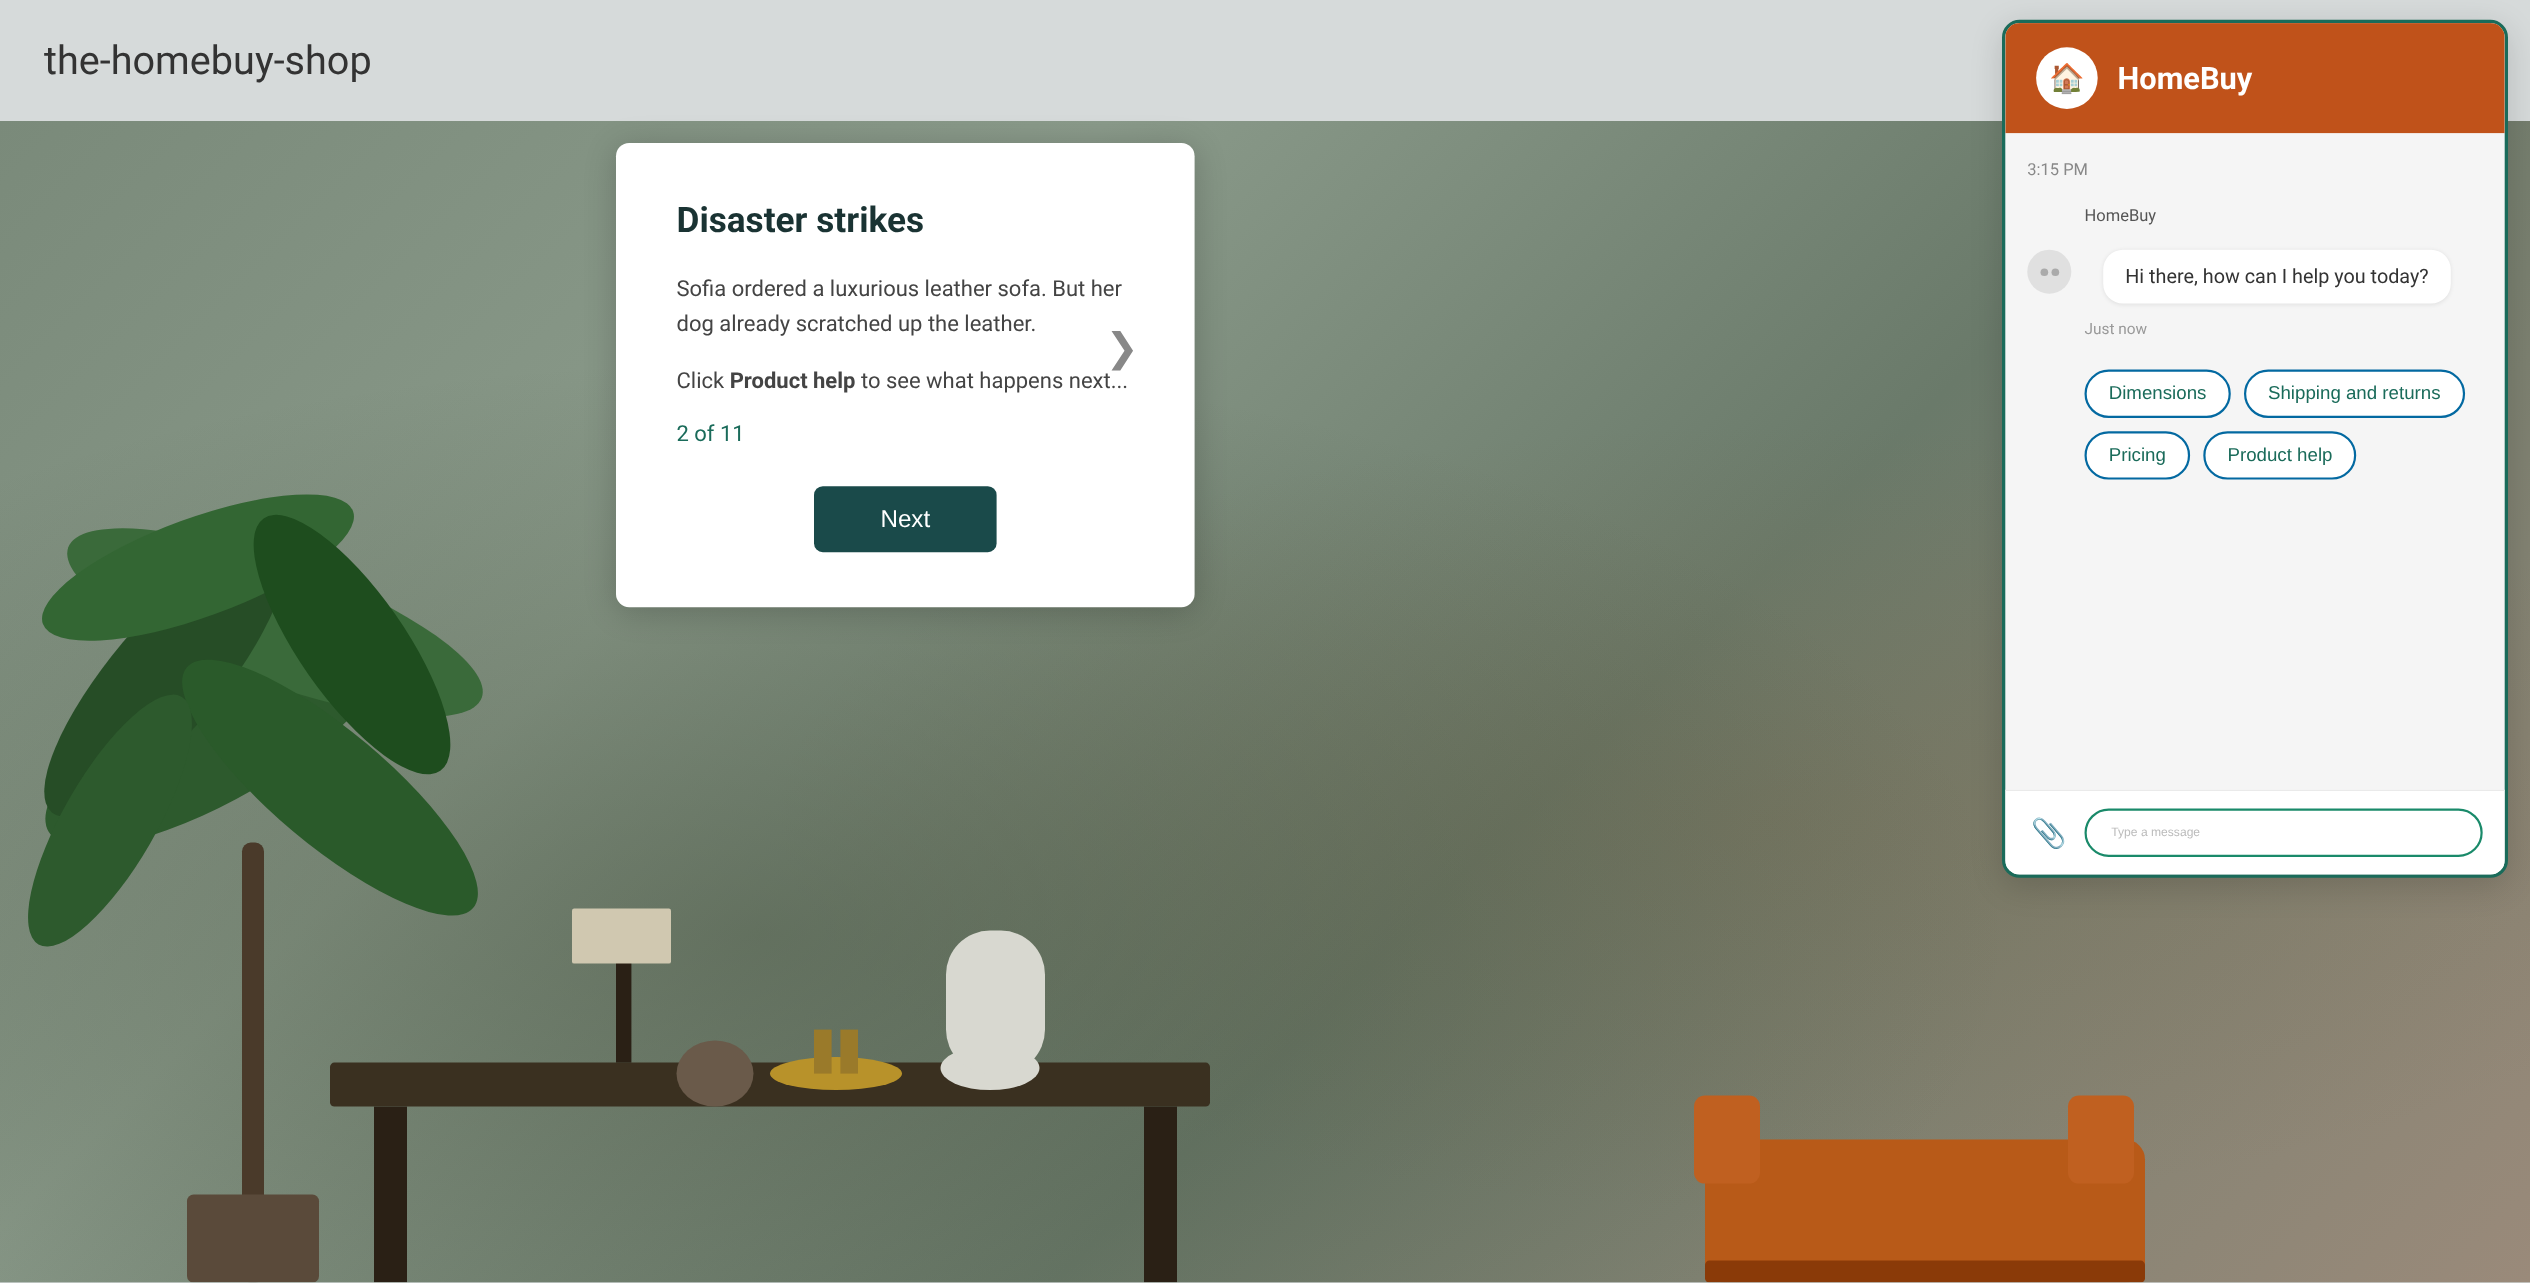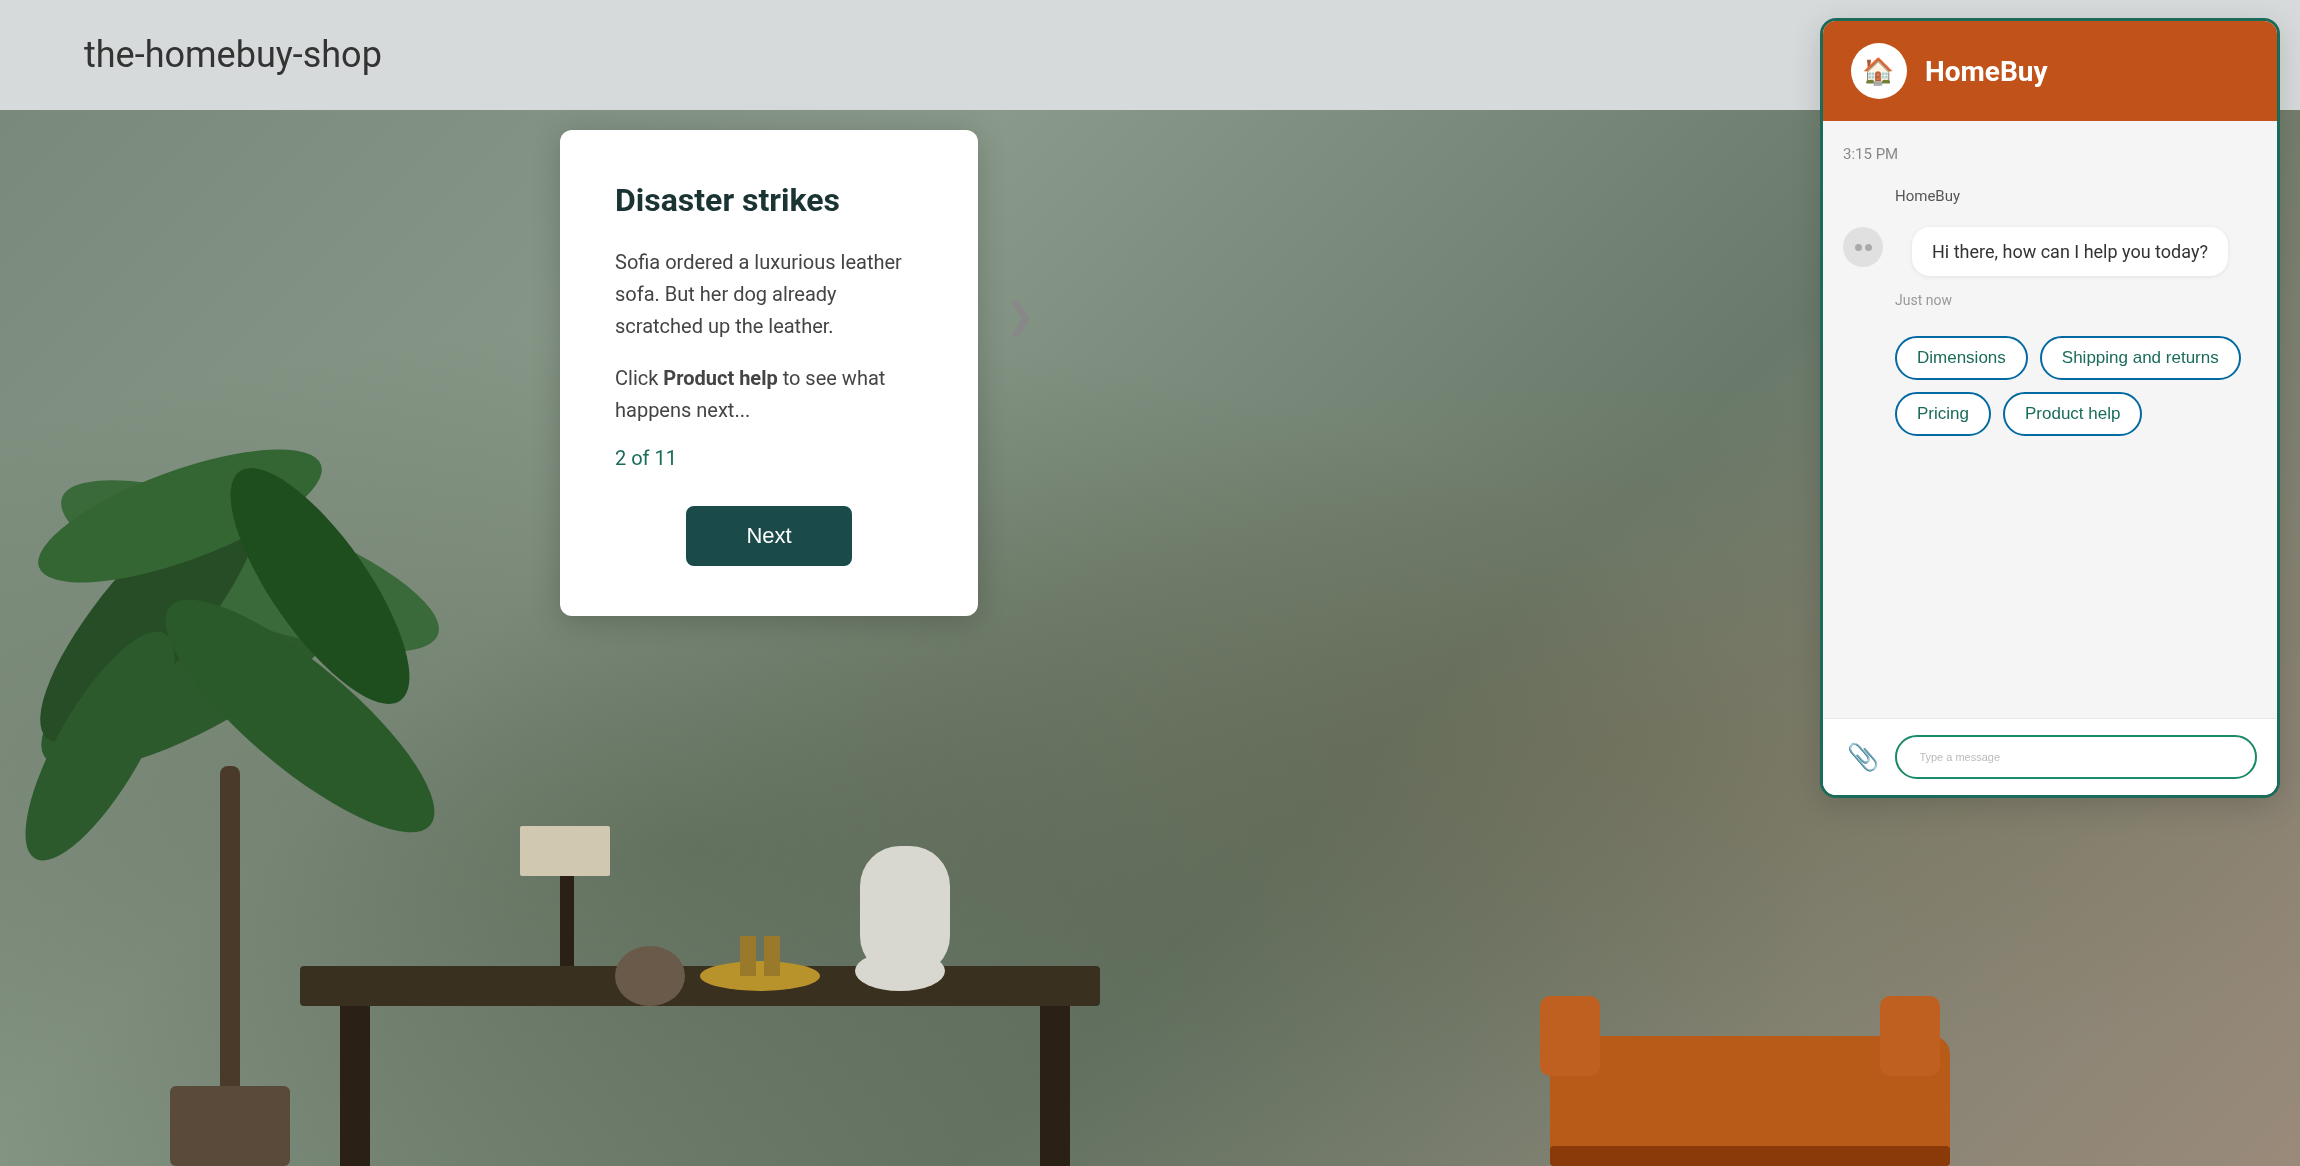--- a/index.html
+++ b/index.html
@@ -21,21 +21,21 @@
     }
 
     .website-header {
       position: absolute;
       top: 0; left: 0;
       width: 100%;
       height: 110px;
       background: #d6dada;
       display: flex;
       align-items: center;
-      padding-left: 84px;
+      padding-left: 40px;
     }
 
     .website-title {
       font-size: 36px;
       color: #333;
       font-weight: 400;
     }
 
     .website-image-area {
       position: absolute;
@@ -63,21 +63,21 @@
       background: 
         radial-gradient(ellipse at 30% 70%, rgba(60,70,50,0.4) 0%, transparent 50%),
         radial-gradient(ellipse at 70% 60%, rgba(120,100,70,0.3) 0%, transparent 40%);
     }
 
     
     .tutorial-modal {
       position: absolute;
       top: 130px;
       left: 560px;
-      width: 418px;
+      width: 526px;
       background: white;
       border-radius: 12px;
       padding: 50px 55px;
       box-shadow: 0 4px 30px rgba(0,0,0,0.2);
       z-index: 10;
     }
 
     .modal-title {
       font-size: 32px;
       font-weight: 700;

